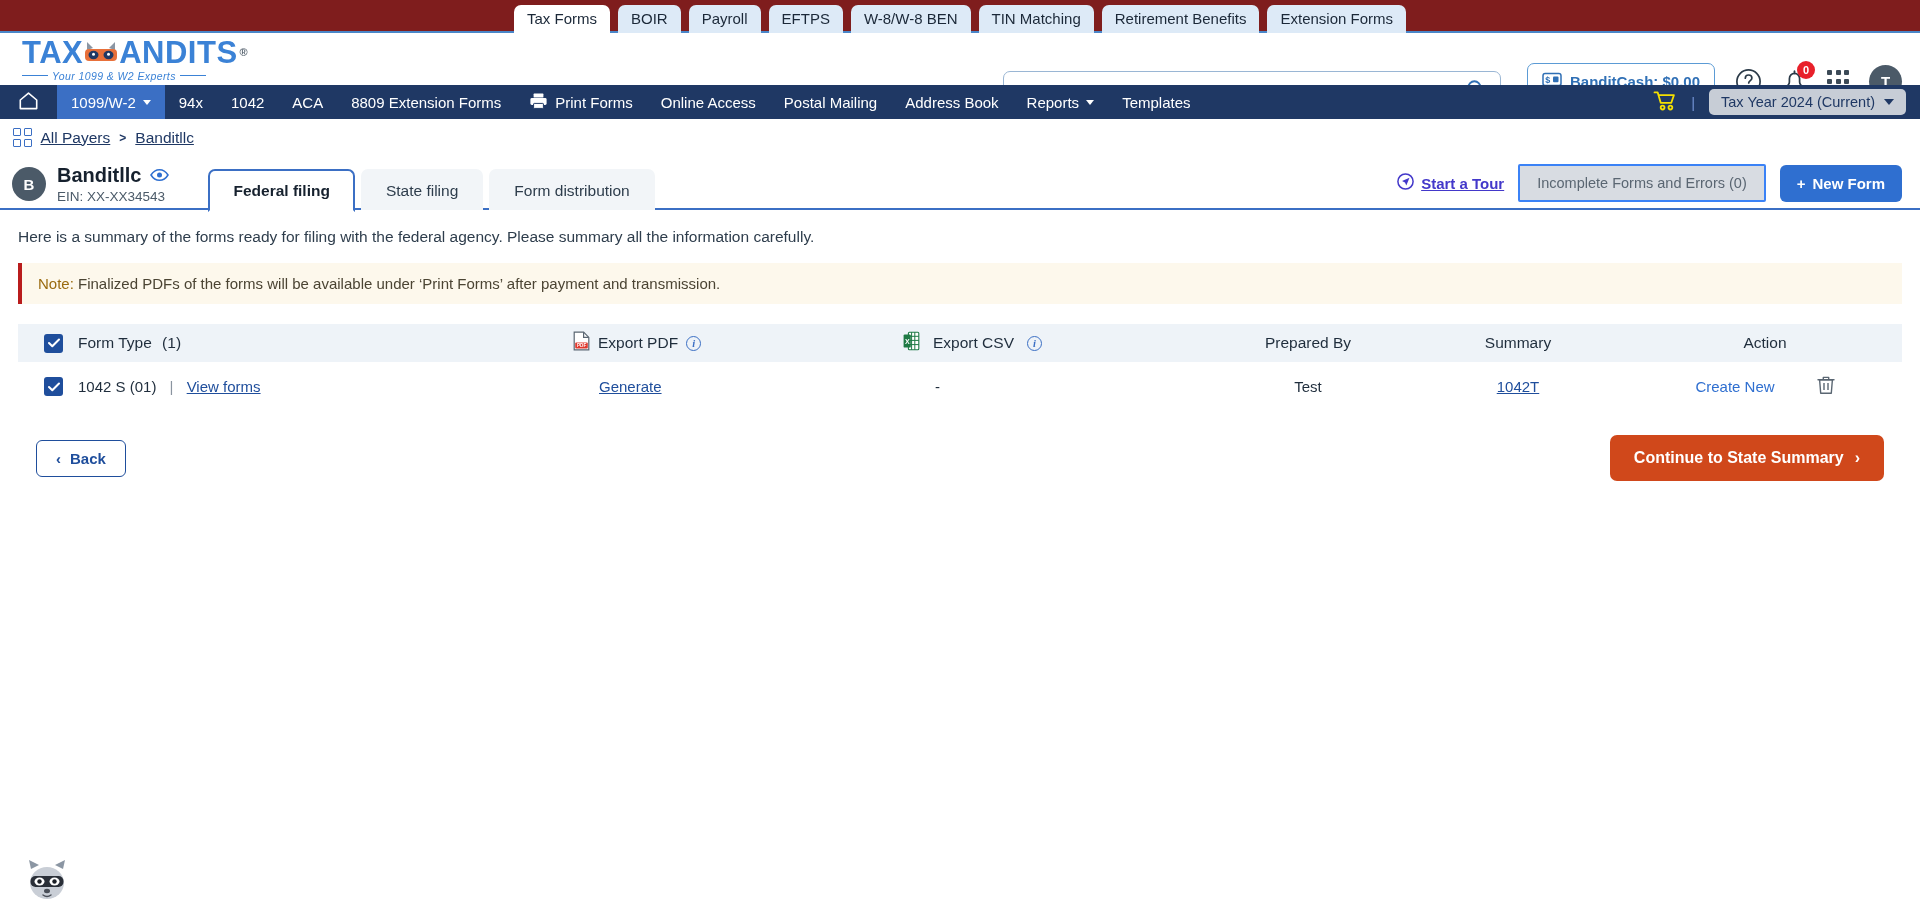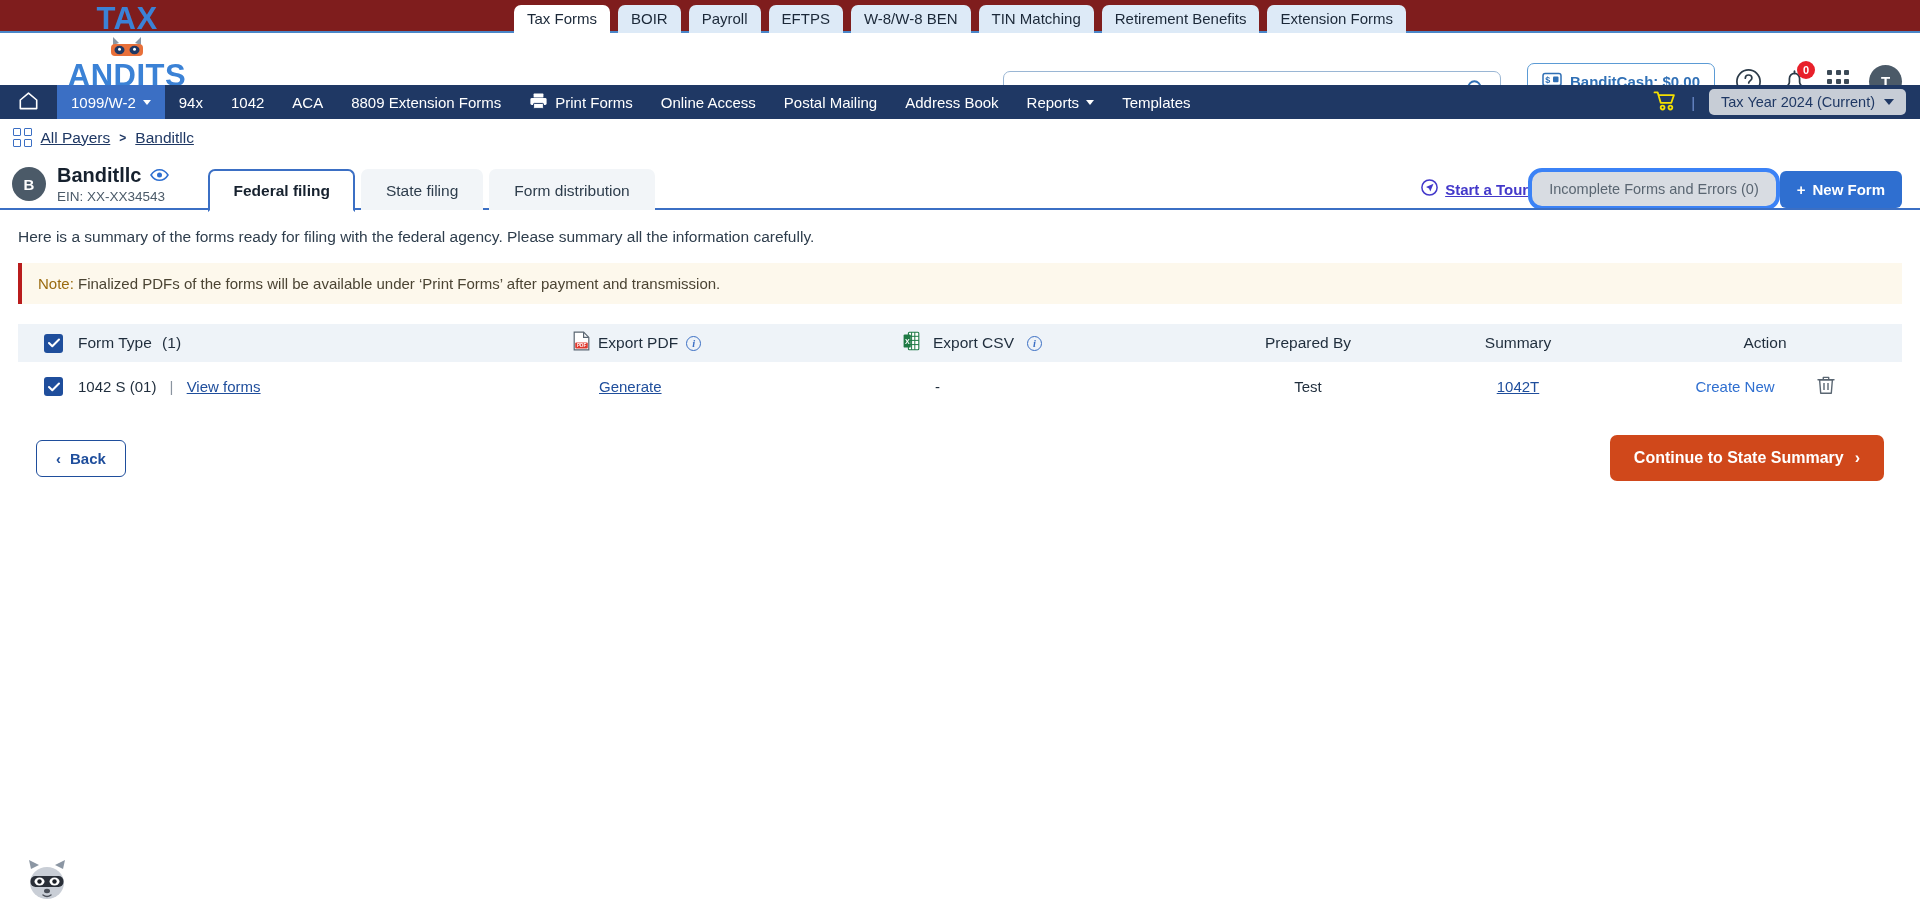--- a/index.html
+++ b/index.html
@@ -49,21 +49,21 @@
     height: 52px;
     background: #ffffff;
     display: flex;
     align-items: center;
     padding: 0 22px 0 22px;
     position: relative;
   }
   .logo-wrap { display: flex; flex-direction: column; width: 210px; }
   .logo-main {
     font-size: 31px; font-weight: 700; letter-spacing: .5px;
-    color: #3b82d6; line-height: 1; display: flex; align-items: center; flex-direction: column;
+    color: #3b82d6; line-height: 1; display: flex; align-items: center;
   }
   .logo-reg { font-size: 11px; vertical-align: super; color: #5a6672; margin-left: 2px; }
   .logo-mask { margin: 0 1px; display:inline-flex; }
   .logo-tag {
     font-size: 10.5px; color: #3b82d6; font-style: italic;
     letter-spacing: .4px; margin-top: 2px; display:flex; align-items:center; gap:4px;
   }
   .logo-tag .rule { display:inline-block; width: 26px; height:1px; background:#3b82d6; }
 
   .search-box {
@@ -167,25 +167,25 @@
     background: #f2f5f8; color: #2e3d4c;
     font-size: 15.5px; padding: 11px 23px;
     border-radius: 7px 7px 0 0; cursor: pointer; line-height:1.1;
     border: 2px solid transparent; border-bottom: none;
   }
   .tab.active {
     background: #fff; color: #16212e; font-weight: 700;
     border: 2px solid #3b6fc4; border-bottom: 2px solid #fff;
     margin-bottom: -2px;
   }
-  .payer-actions { margin-left: auto; display: flex; align-items: center; }
+  .payer-actions { margin-left: auto; display: flex; align-items: center; gap: 14px; padding-bottom: 8px; }
   .start-tour { color:#4338ca; text-decoration: underline; font-size:15px; font-weight:700; cursor:pointer; display:flex; align-items:center; gap:7px; }
   .incomplete-btn {
-    background: #d8dce2; color: #5a6672; border: 4px solid #3b82f6;
-    font-size: 14.5px; border-radius: 14px; padding: 9px 17px; cursor: pointer; white-space: nowrap;
+    background: #d8dce2; color: #5a6672; border: 2px solid #3b82f6;
+    font-size: 14.5px; border-radius: 2px; padding: 9px 17px; cursor: pointer; white-space: nowrap;
   }
   .new-form-btn {
     background: #2f6fd0; color: #fff; font-size: 15px; font-weight: 700;
     border-radius: 6px; padding: 10px 17px; cursor: pointer;
     display: flex; align-items: center; gap: 7px; white-space: nowrap;
   }
 
   
   .content { padding: 0 18px; }
   .summary-text { font-size: 15.5px; color: #2e3d4c; padding: 18px 0 0 0; }

